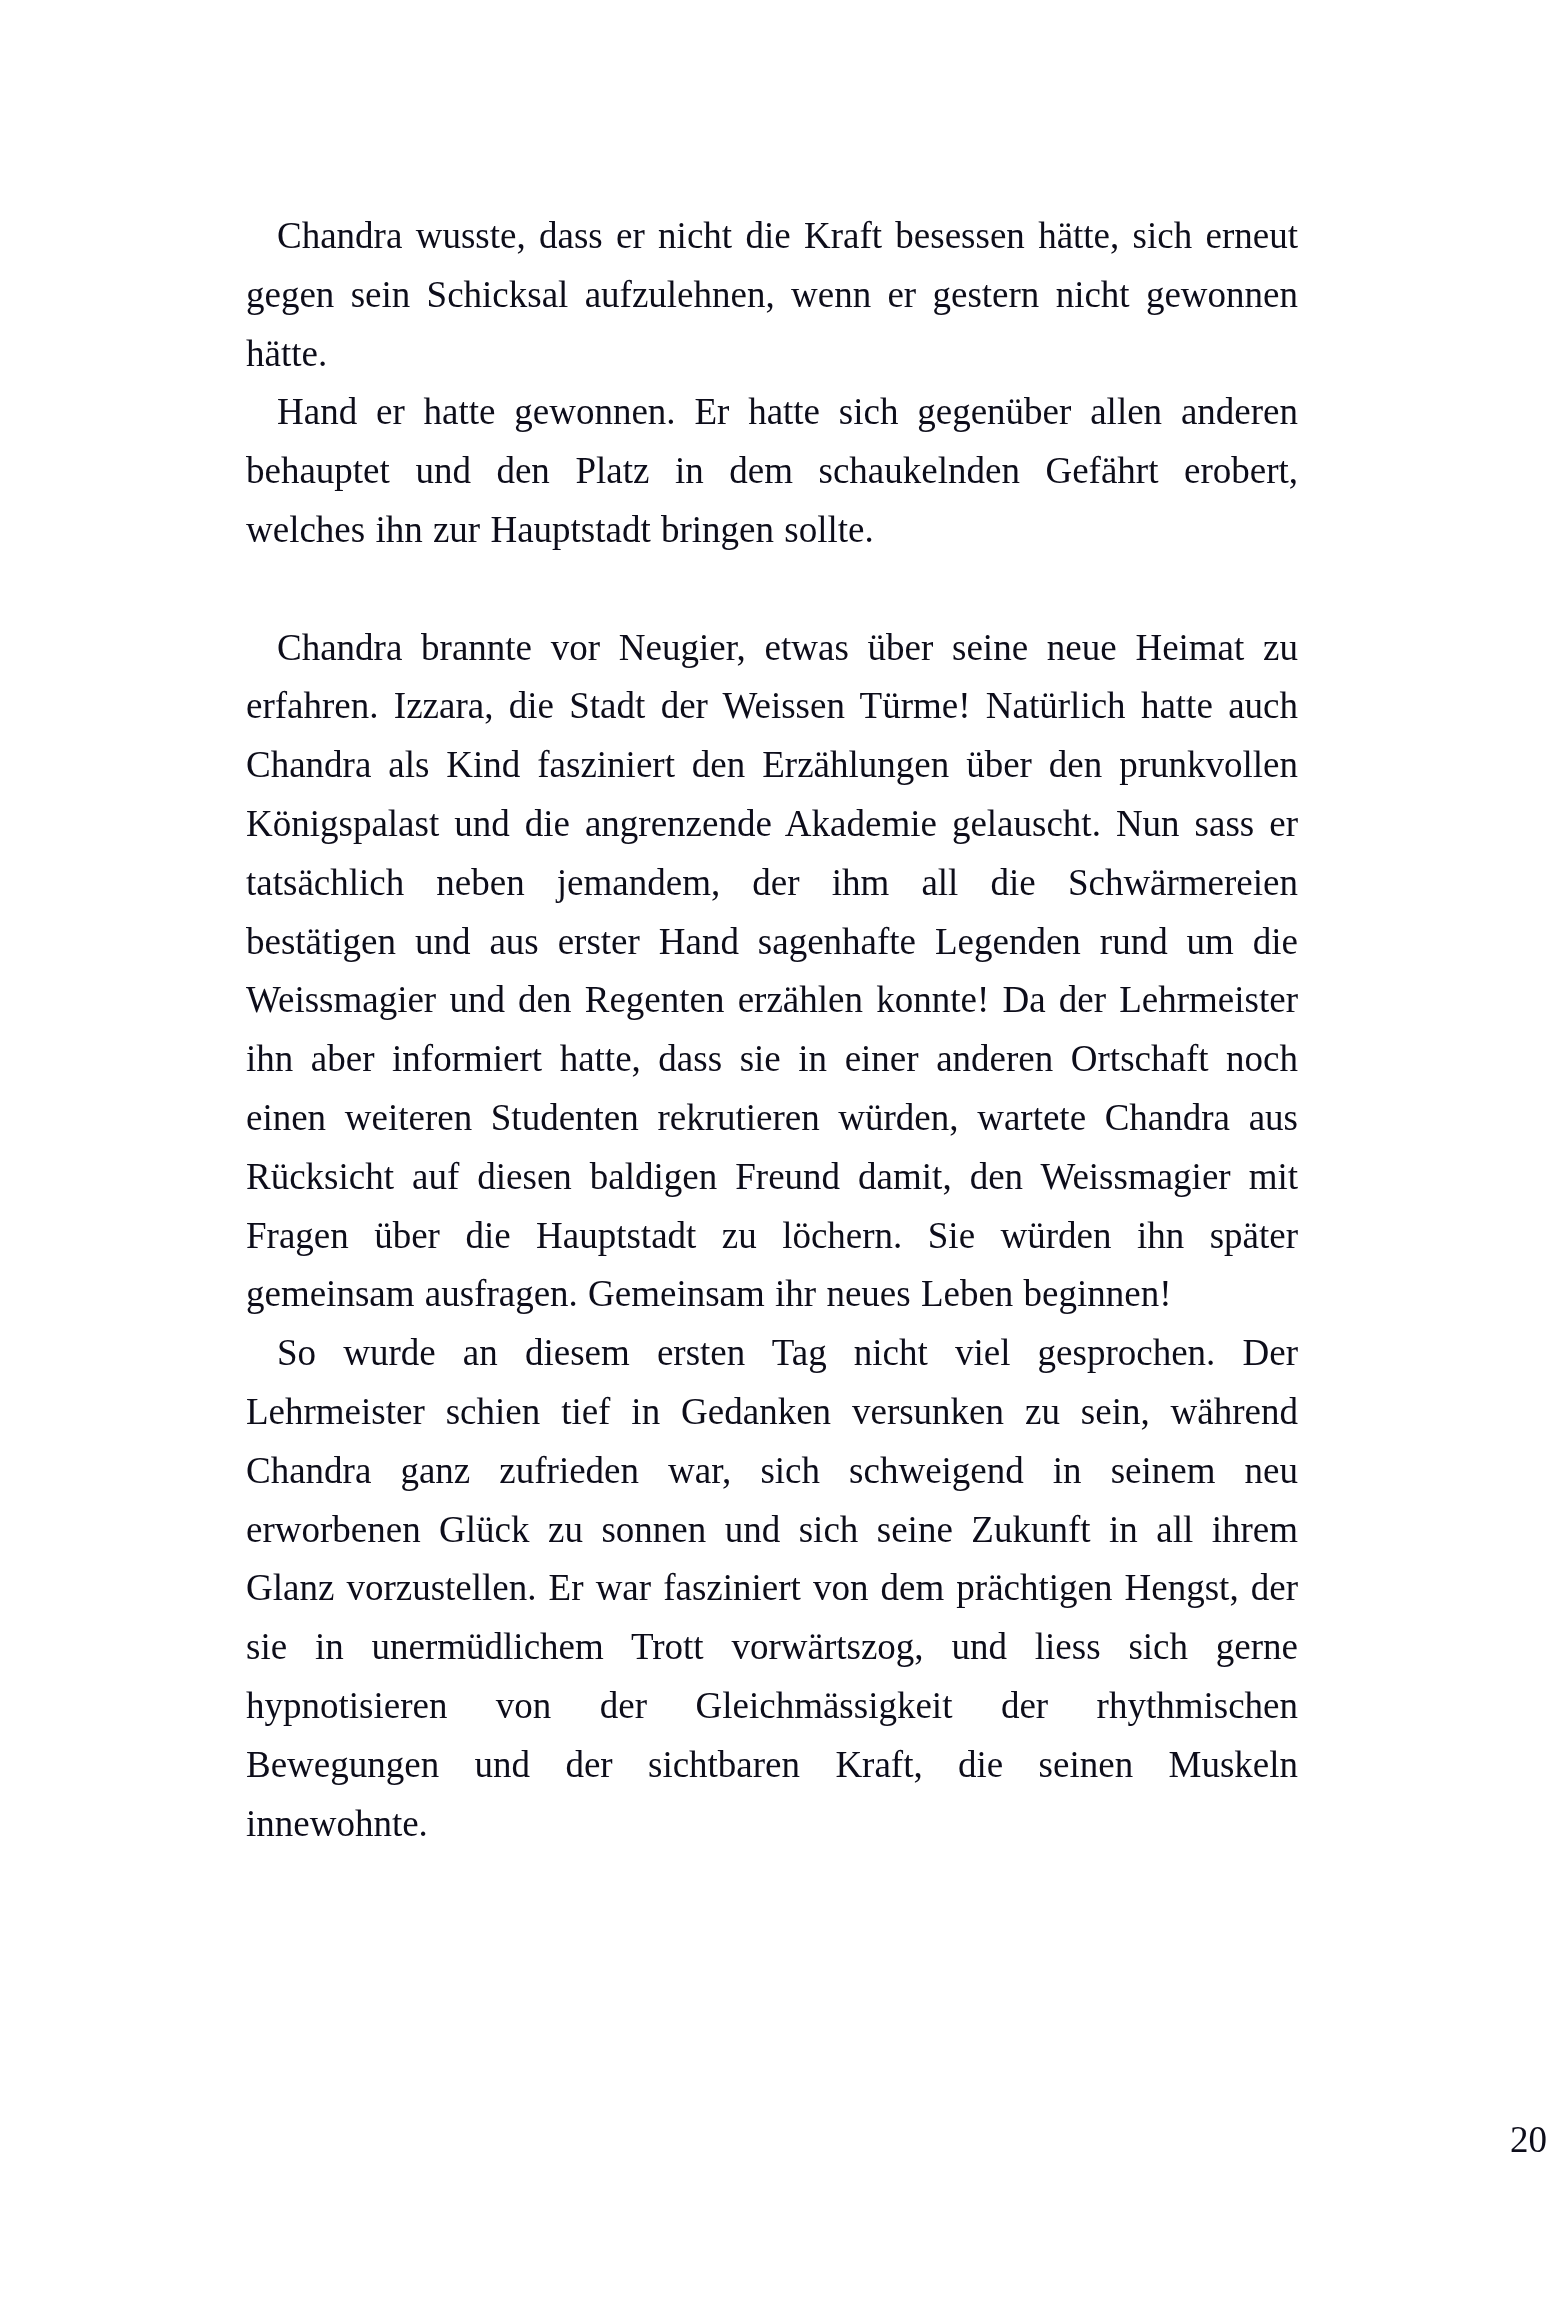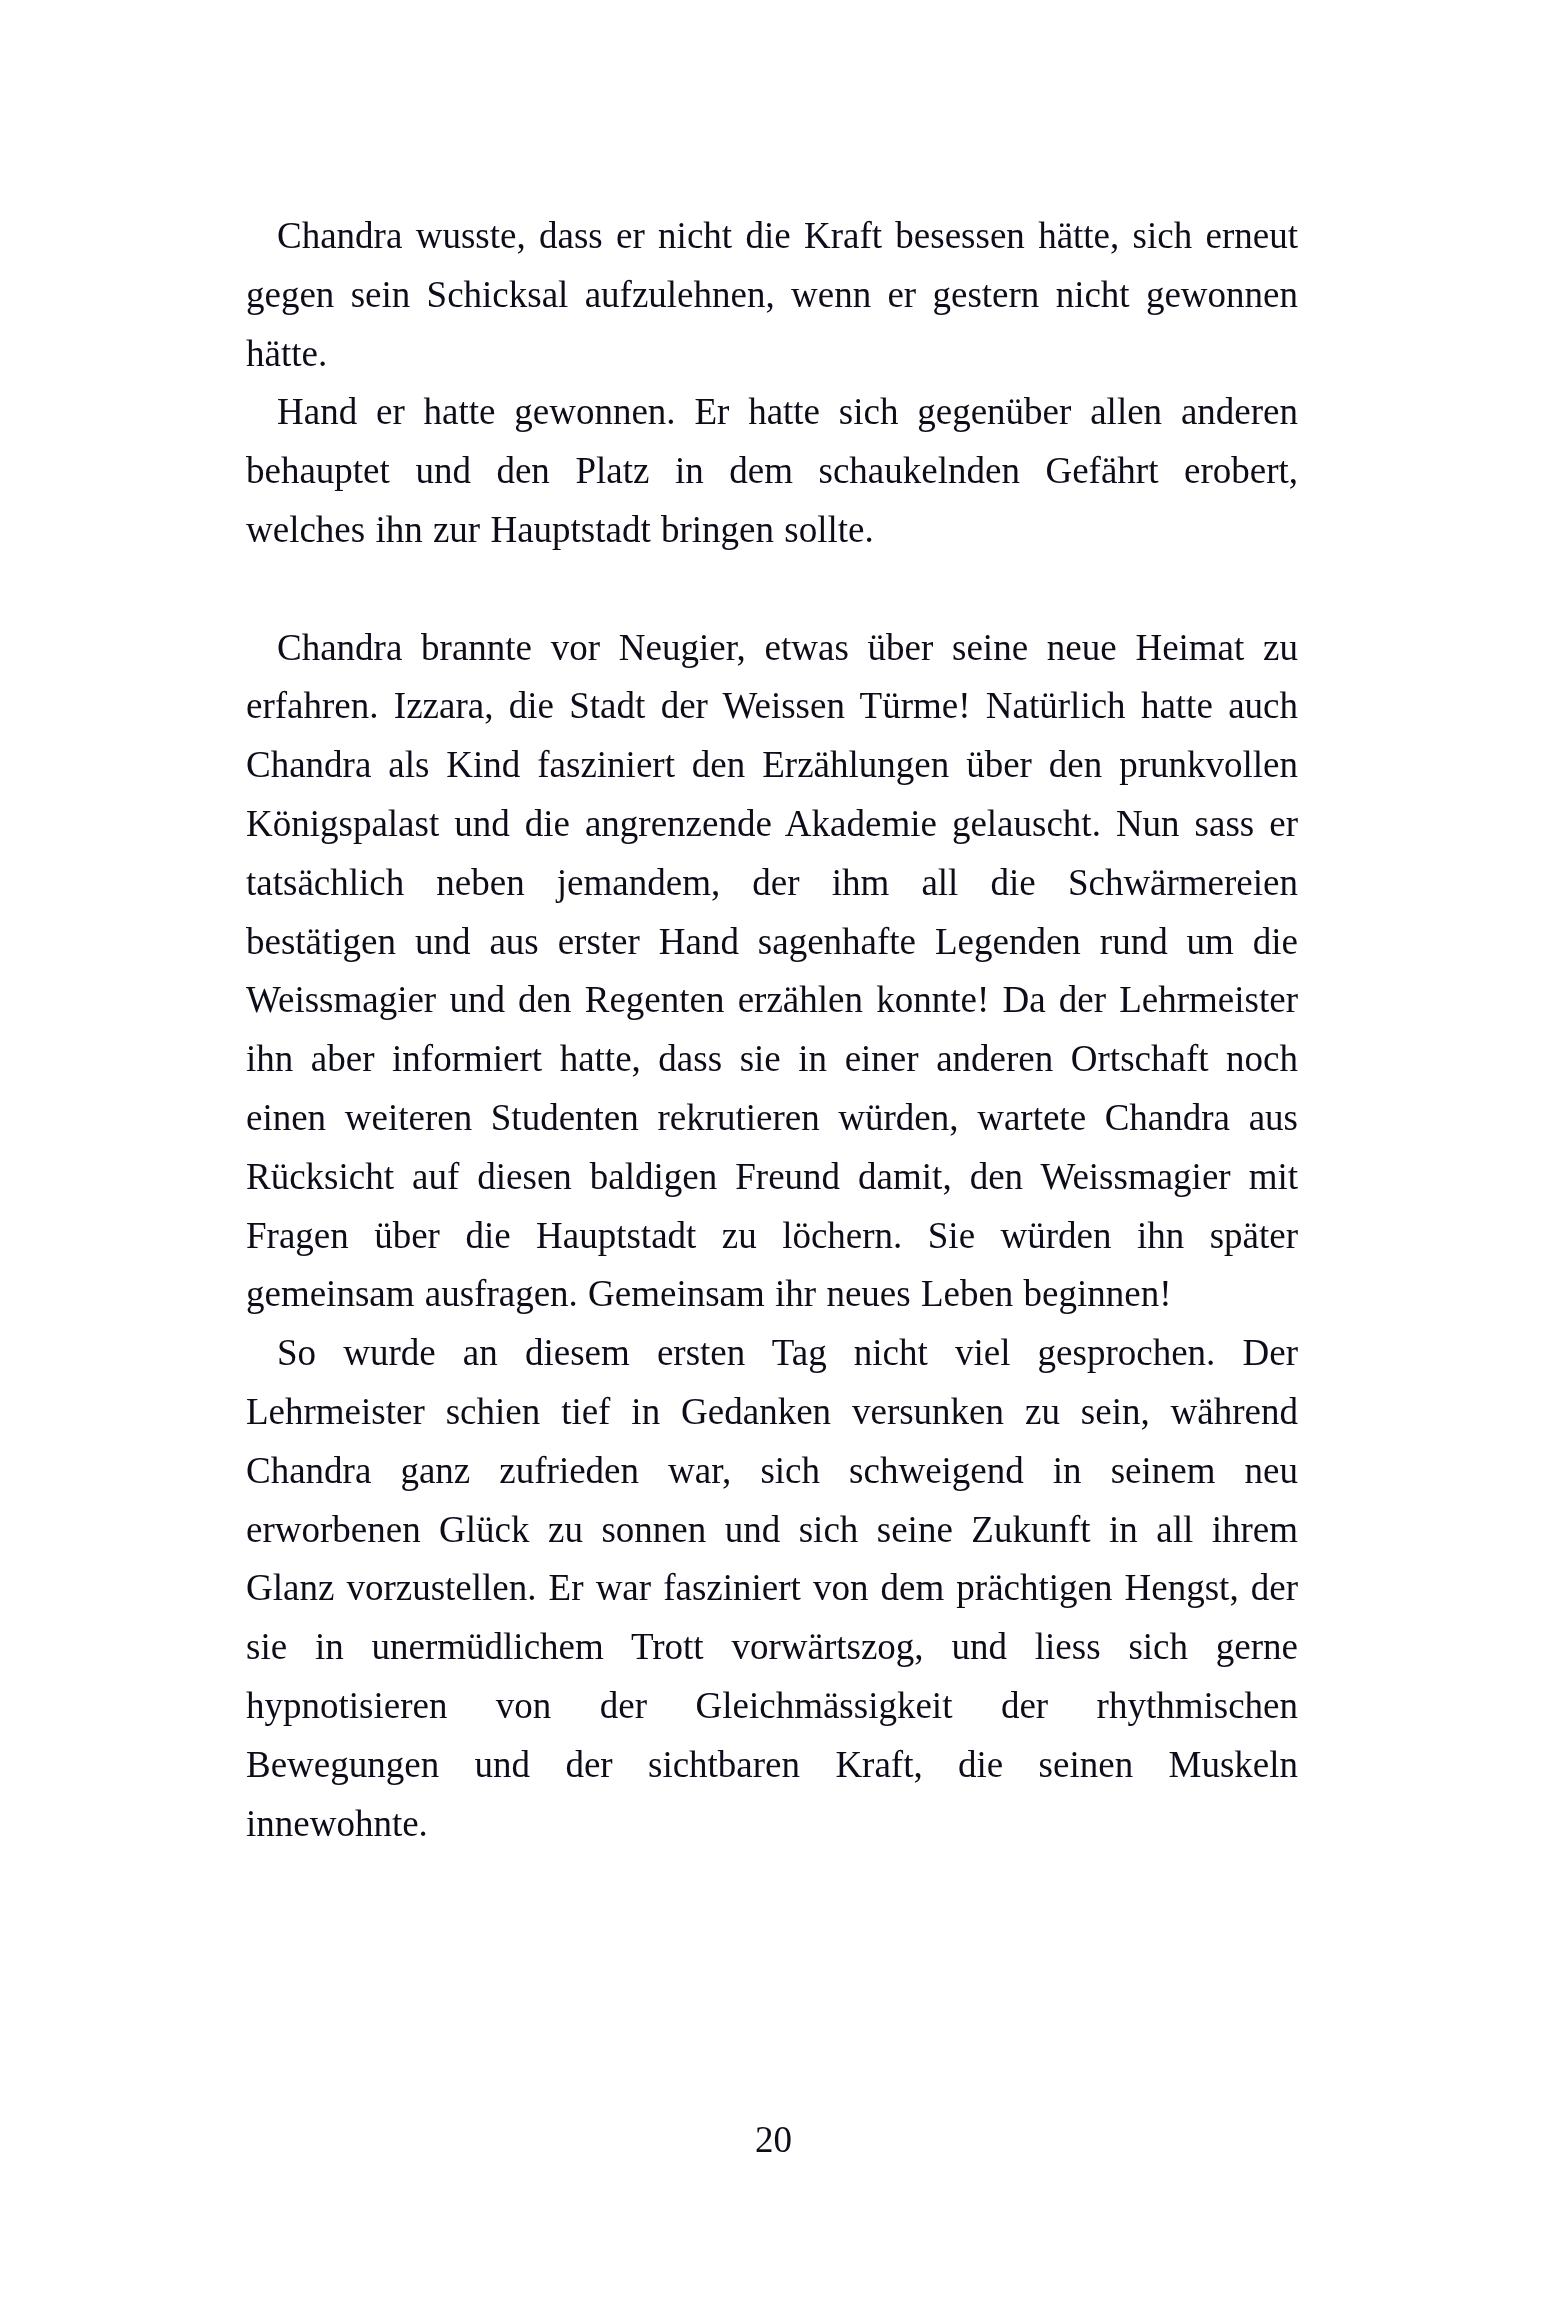--- a/index.html
+++ b/index.html
@@ -23,21 +23,21 @@
     margin: 0;
     text-indent: 31px;
     text-align: justify;
     text-align-last: left;
   }
   .text-block .gap { height: 58.8px; }
   .page-number {
     position: absolute;
     left: 0; width: 1547px;
     top: 2116px;
-    text-align: center;
+    text-align: right;
     font-family: "Liberation Serif", "DejaVu Serif", serif;
     font-size: 37px;
     line-height: 48px;
     color: #0d0d1a;
   }
 </style>
 </head>
 <body>
 
 <div class="page">

